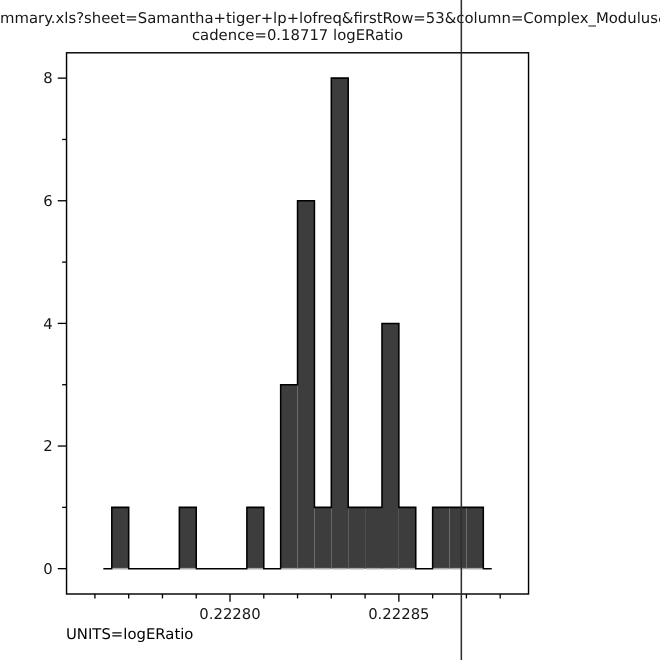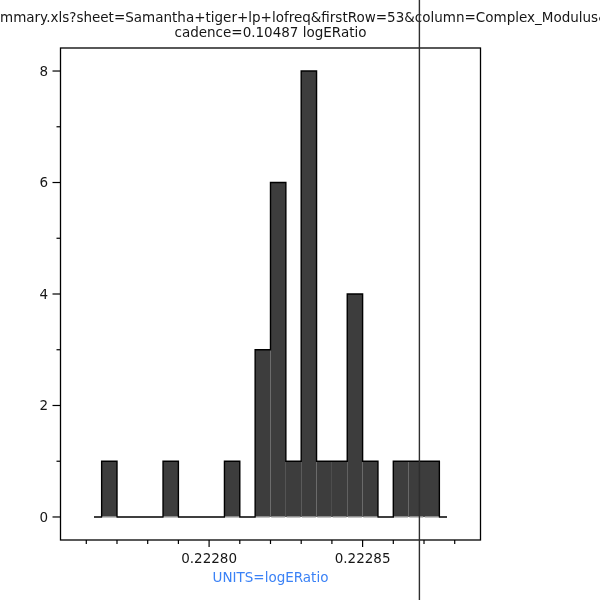--- a/index.html
+++ b/index.html
@@ -45,43 +45,42 @@
     white-space: nowrap;
     color: #161616;
   }
   .x-axis-label {
     position: absolute;
     left: 60px;
     top: 570px;
     width: 421px;
     line-height: 15px;
     font-size: 13.5px;
-    text-align: center;
     white-space: nowrap;
-    color: #3b82f6;
+    color: #000000;
   }
   svg.chart {
     position: absolute;
     left: 0;
     top: 0;
     width: 600px;
     height: 600px;
   }
   svg text {
     font-family: "DejaVu Sans", sans-serif;
     font-size: 13.5px;
     fill: #161616;
   }
 </style>
 </head>
 <body>
 
 <div class="figure">
   <div class="title-line1">mmary.xls?sheet=Samantha+tiger+lp+lofreq&amp;firstRow=53&amp;column=Complex_Modulus&amp;depende</div>
-  <div class="title-line2">cadence=0.10487 logERatio</div>
+  <div class="title-line2">cadence=0.18717 logERatio</div>
   <svg class="chart" viewBox="0 0 600 600">
       <rect x="101.64035087718526" y="461.2331747110809" width="15.350877192998652" height="55.744391570360335" fill="#3d3d3d"></rect>
       <rect x="163.04385964909466" y="461.2331747110809" width="15.350877192998638" height="55.744391570360335" fill="#3d3d3d"></rect>
       <rect x="224.44736842108927" y="461.2331747110809" width="15.35087719291343" height="55.744391570360335" fill="#3d3d3d"></rect>
       <rect x="255.14912280700133" y="349.74439157036034" width="15.350877192998666" height="167.2331747110809" fill="#3d3d3d"></rect>
       <rect x="270.5" y="182.5112168592794" width="15.350877192998666" height="334.46634942216184" fill="#3d3d3d"></rect>
       <rect x="285.85087719299867" y="461.2331747110809" width="15.350877192998666" height="55.744391570360335" fill="#3d3d3d"></rect>
       <rect x="301.20175438599733" y="71.02243371855883" width="15.350877192913401" height="445.9551325628824" fill="#3d3d3d"></rect>
       <rect x="316.55263157891073" y="461.2331747110809" width="15.350877192998666" height="55.744391570360335" fill="#3d3d3d"></rect>
       <rect x="331.9035087719094" y="461.2331747110809" width="15.35087719299861" height="55.744391570360335" fill="#3d3d3d"></rect>

